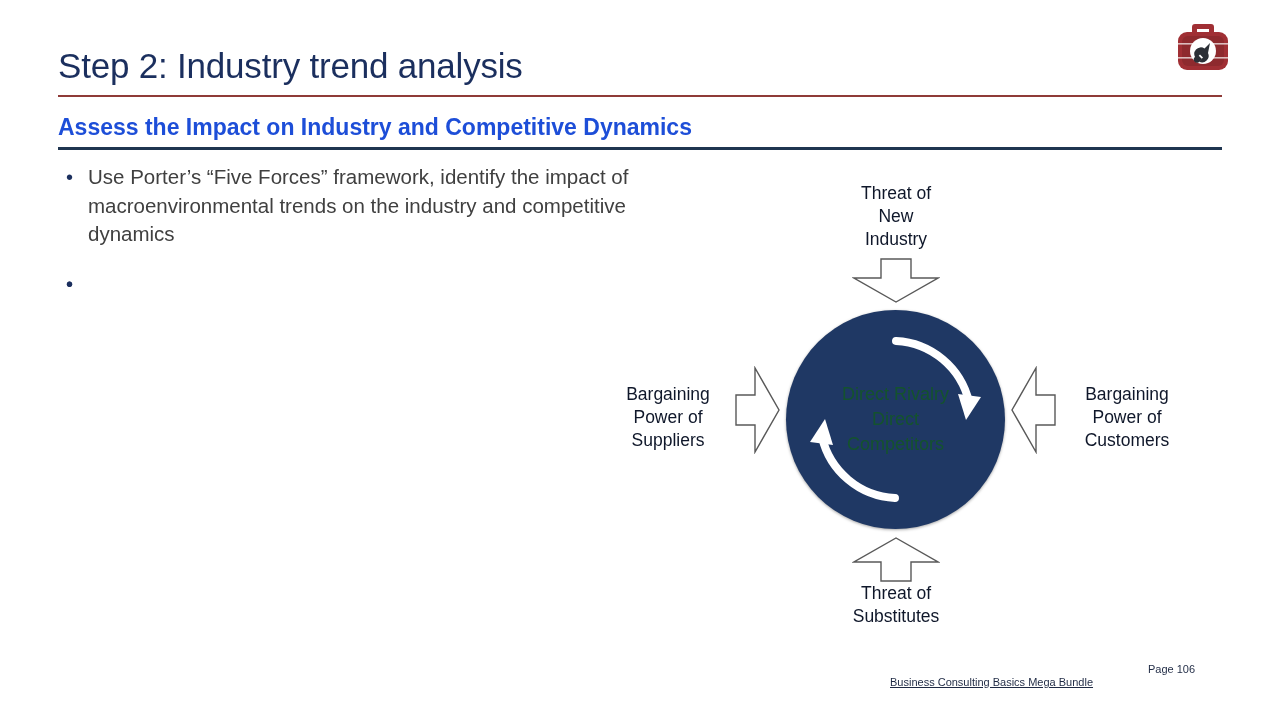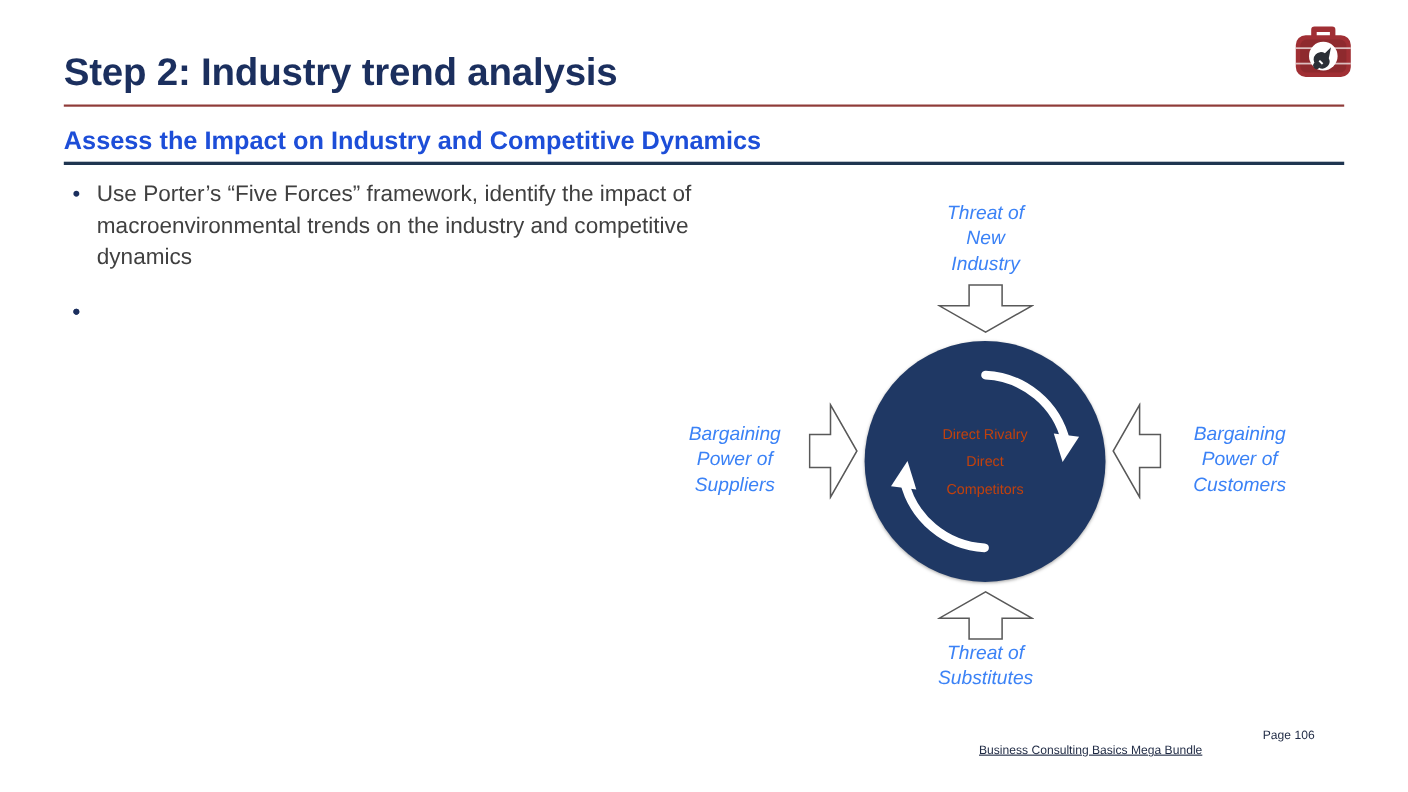--- a/index.html
+++ b/index.html
@@ -20,21 +20,21 @@
     height: 720px;
     background: #ffffff;
   }
 
   
   .title {
     position: absolute;
     left: 58px;
     top: 46px;
     font-size: 35px;
-    font-weight: bold;
+    font-weight: normal;
     color: #1b2f5e;
     letter-spacing: -0.2px;
     white-space: nowrap;
   }
   .rule-red {
     position: absolute;
     left: 58px;
     top: 95px;
     width: 1164px;
     height: 2px;
@@ -113,42 +113,41 @@
   .circle-label {
     position: absolute;
     left: 186px;
     top: 140px;
     width: 219px;
     height: 219px;
     display: flex;
     flex-direction: column;
     align-items: center;
     justify-content: center;
-    color: #c2410c;
-    font-size: 13px;
+    color: #14532d;
+    font-size: 18px;
     line-height: 25px;
     text-align: center;
     pointer-events: none;
   }
   .rot-arrows {
     position: absolute;
     left: 186px;
     top: 140px;
     width: 219px;
     height: 219px;
     pointer-events: none;
   }
 
   .force-label {
     position: absolute;
     font-size: 17.5px;
     line-height: 23px;
-    color: #3b82f6;
+    color: #0f172a;
     text-align: center;
-    font-style: italic;
   }
   .label-top    { left: 216px; top: 12px;  width: 160px; }
   .label-bottom { left: 216px; top: 412px; width: 160px; }
   .label-left   { left: 8px;   top: 213px; width: 120px; text-align: center; }
   .label-right  { left: 462px; top: 213px; width: 130px; text-align: center; }
 
   .blk-arrow { position: absolute; }
   .arrow-top    { left: 252px; top: 88px;  width: 88px; height: 46px; }
   .arrow-bottom { left: 252px; top: 366px; width: 88px; height: 46px; }
   .arrow-left   { left: 135px; top: 196px; width: 46px; height: 88px; }

